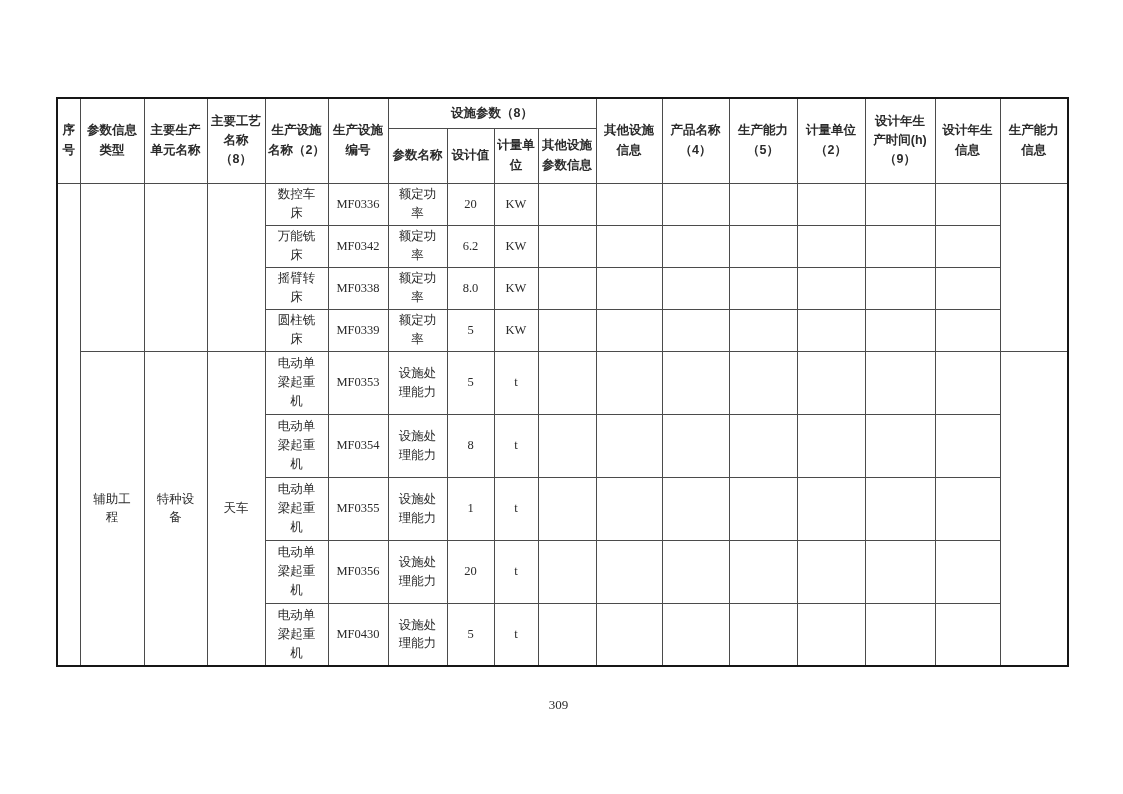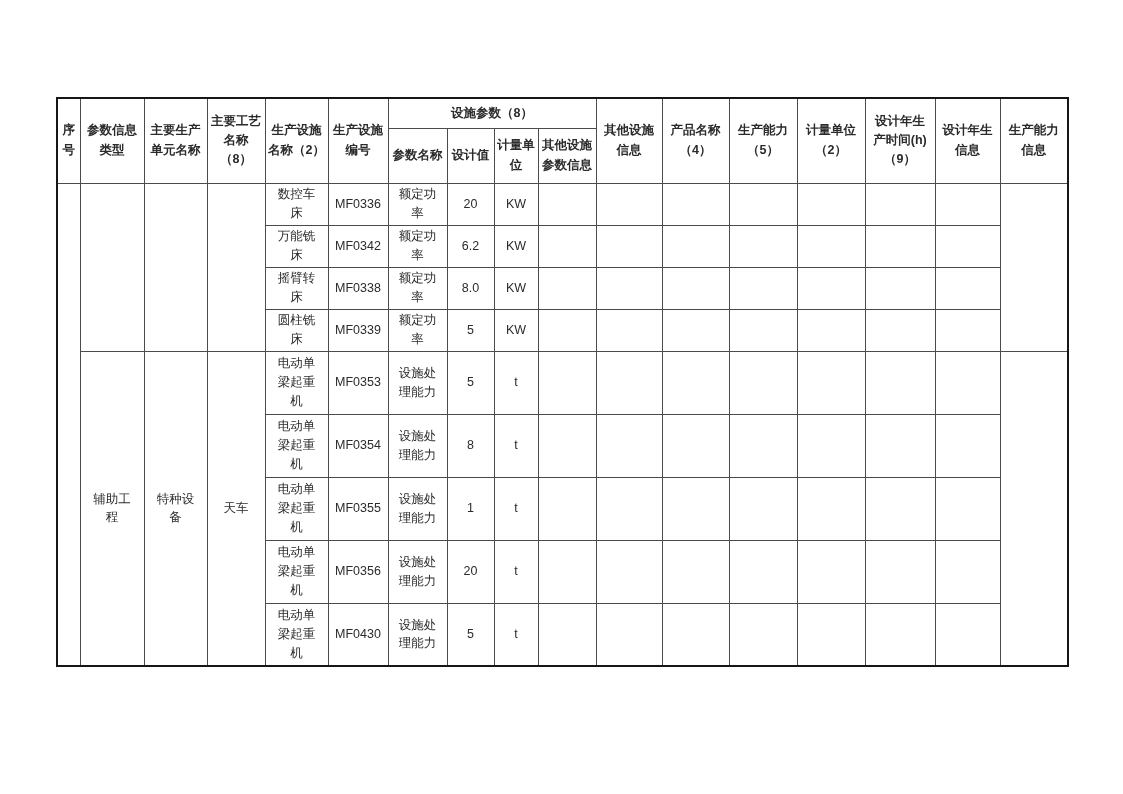--- a/index.html
+++ b/index.html
@@ -28,21 +28,21 @@
     white-space:pre-line;
     font-weight:400;
     overflow:hidden;
   }
   table.facility th{font-weight:700;line-height:1.55;}
   tr.h1{height:30px;}
   tr.h2{height:55px;}
   tr.g1{height:42px;}
   tr.g2{height:63px;}
   td.mono{
-    font-family:Liberation Sans, sans-serif;
+    font-family:Liberation Serif, serif;
     font-size:12px;
     letter-spacing:0;
   }
   .pageno{
     position:absolute;
     top:697px;left:0;width:1117px;
     text-align:center;
     font-family:"Liberation Serif",serif;
     font-size:13px;
     color:#2b2b2b;
@@ -270,14 +270,15 @@
         <td></td>
         <td></td>
         <td></td>
         <td></td>
         <td></td>
         <td></td>
       </tr>
     </tbody>
   </table>
 
+  <div class="pageno">309</div>
 
 </div>
 
 </body></html>

